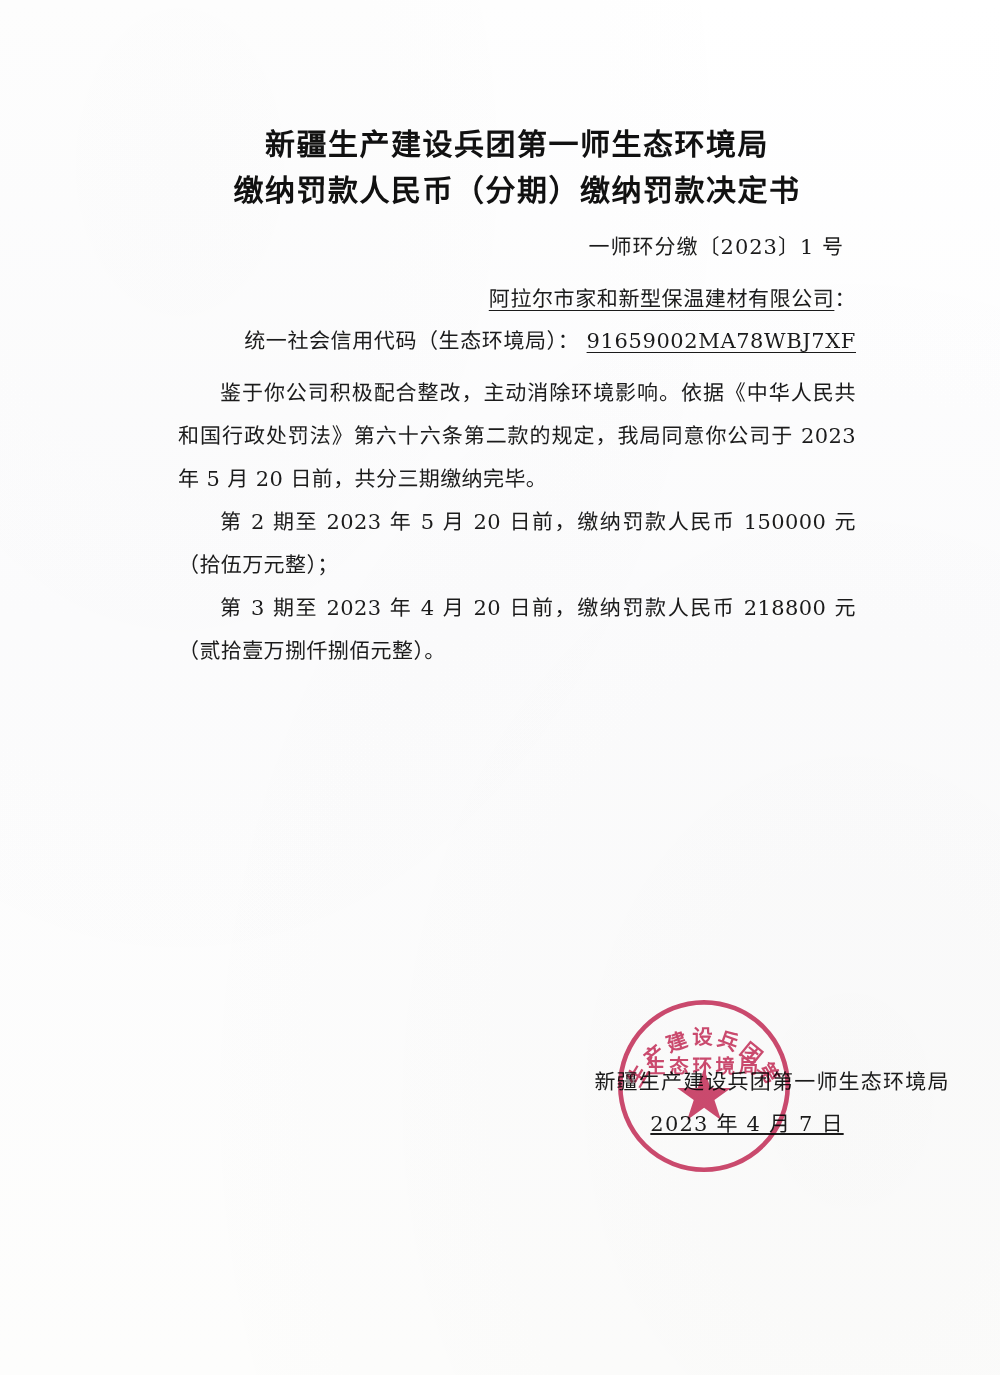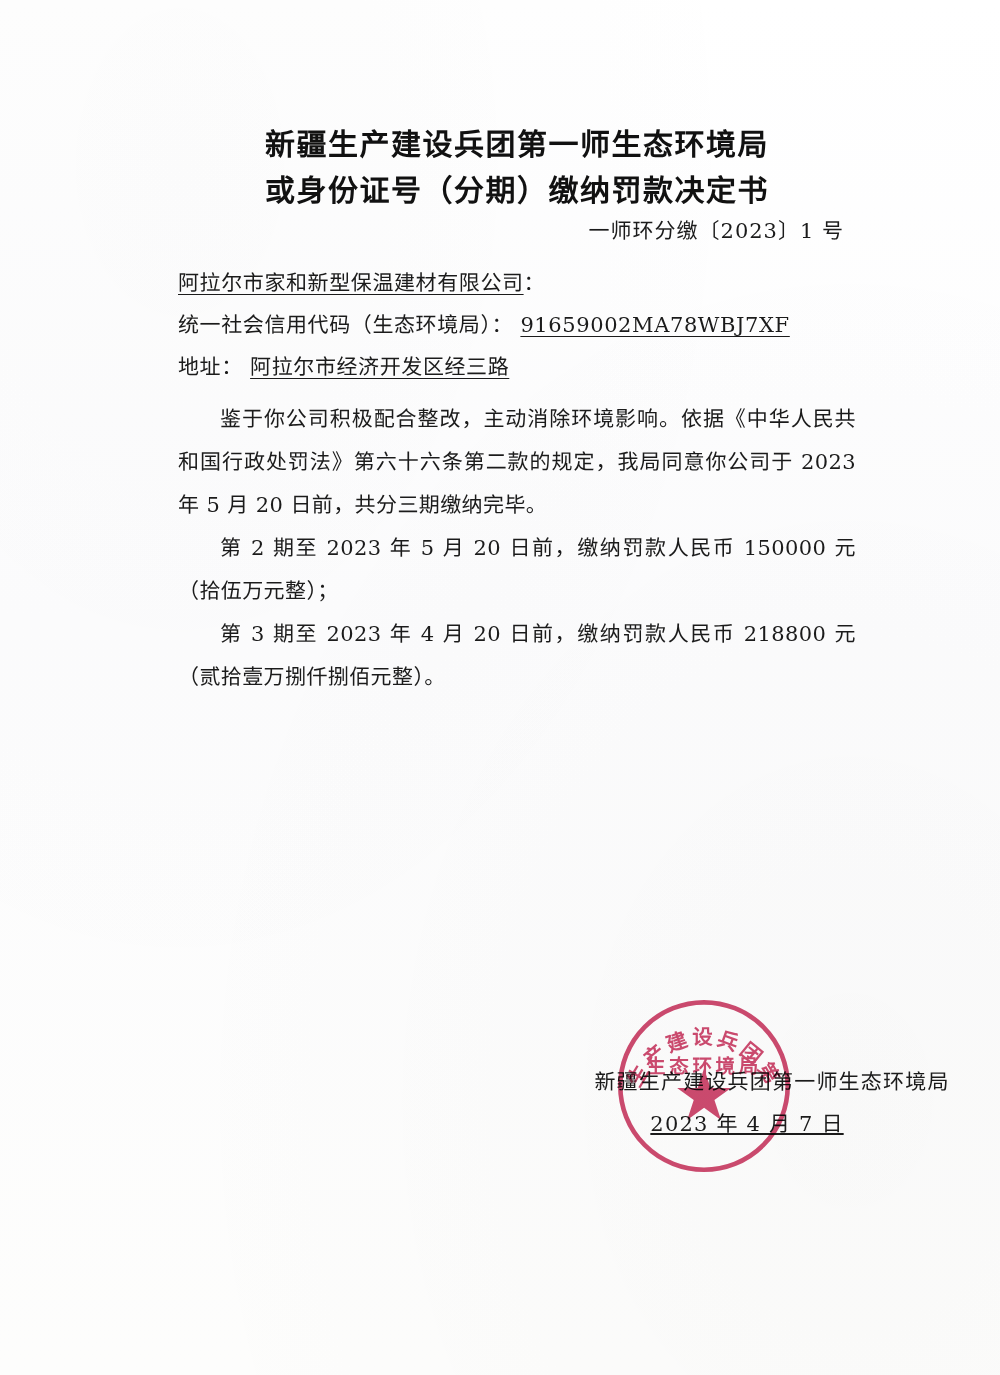--- a/index.html
+++ b/index.html
@@ -44,29 +44,31 @@
     font-size: 30px;
     font-weight: bold;
     letter-spacing: 1.5px;
     line-height: 46px;
     white-space: nowrap;
     color: #111111;
   }
 
   
   .docnum {
+    margin-top: 16px;
     text-align: right;
     font-size: 21px;
     letter-spacing: 1px;
     padding-right: 12px;
   }
 
   
   .party-block {
     margin-top: 18px;
+    text-align: right;
   }
   .party-line {
     font-size: 21px;
     line-height: 42px;
     letter-spacing: 0.6px;
     white-space: nowrap;
   }
   .u {
     text-decoration: underline;
     text-underline-offset: 4px;
@@ -128,36 +130,32 @@
 </head>
 <body>
 
 <div class="page">
   <div class="paper-noise"></div>
 
   <div class="content">
 
     <div class="title-block">
       <div class="title-line">新疆生产建设兵团第一师生态环境局</div>
-      <div class="title-line">或身份证号（分期）缴纳罚款决定书</div>
+      <div class="title-line">缴纳罚款人民币（分期）缴纳罚款决定书</div>
     </div>
 
     <div class="docnum">一师环分缴〔2023〕1 号</div>
 
     <div class="party-block">
       <div class="party-line">
         <span class="u">阿拉尔市家和新型保温建材有限公司</span><span>：</span>
       </div>
       <div class="party-line">
         <span>统一社会信用代码（生态环境局）：</span>
         <span class="u">91659002MA78WBJ7XF</span>
-      </div>
-      <div class="party-line">
-        <span>地址：</span>
-        <span class="u">阿拉尔市经济开发区经三路</span>
       </div>
     </div>
 
     <div class="body-block">
       <p class="para">鉴于你公司积极配合整改，主动消除环境影响。依据《中华人民共和国行政处罚法》第六十六条第二款的规定，我局同意你公司于 2023 年 5 月 20 日前，共分三期缴纳完毕。</p>
       <p class="para">第 2 期至 2023 年 5 月 20 日前，缴纳罚款人民币 150000 元（拾伍万元整）；</p>
       <p class="para">第 3 期至 2023 年 4 月 20 日前，缴纳罚款人民币 218800 元（贰拾壹万捌仟捌佰元整）。</p>
     </div>
 
   </div>

